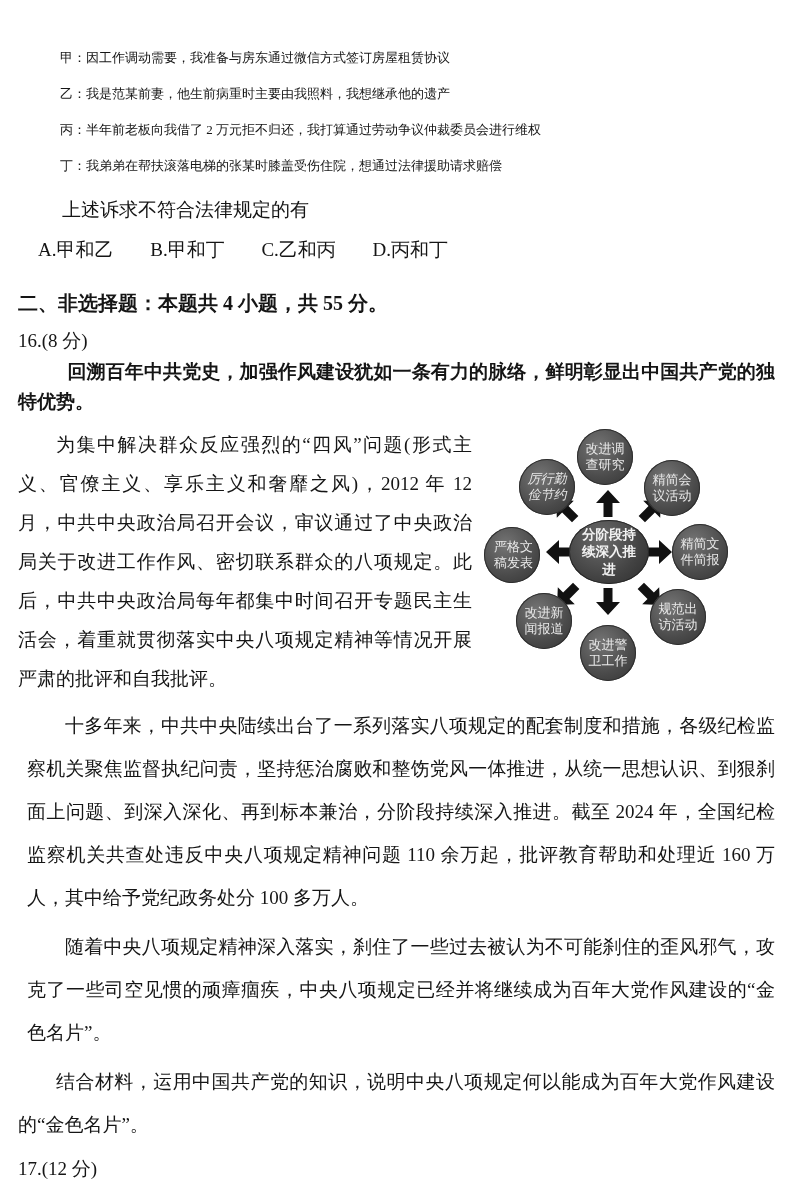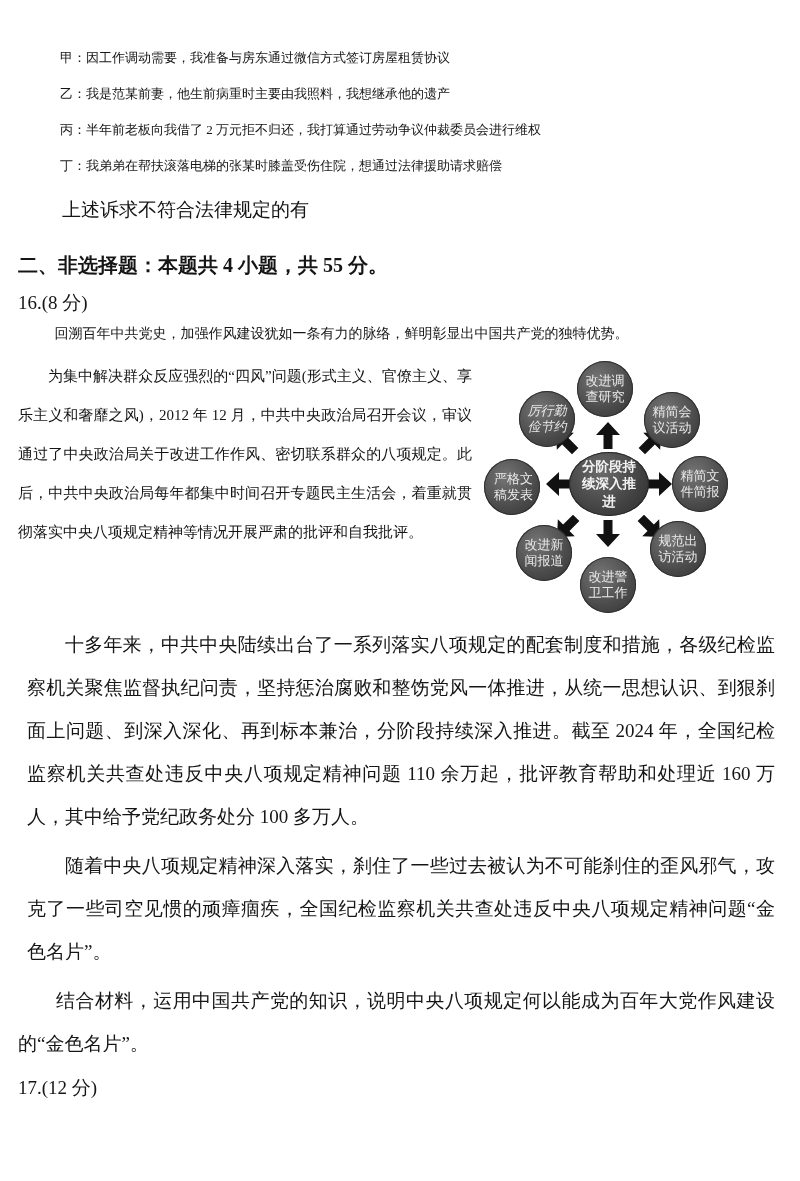--- a/index.html
+++ b/index.html
@@ -12,23 +12,23 @@
   .stmt{font-size:13px;line-height:36px;white-space:nowrap;}
   .stem{font-size:19px;line-height:36px;margin-left:44px;margin-top:8px;}
   .options{font-size:19px;margin-left:20px;margin-top:6px;line-height:32px;}
   .options span{margin-right:32px;}
 
   
   .sec-header{font-size:20px;font-weight:bold;margin-top:22px;line-height:30px;}
   .qnum{font-size:19px;margin-top:9px;line-height:28px;}
 
   
-  .intro{font-size:14px;line-height:30px;text-indent:2.6em;text-align:justify;margin-top:2px;}
+  .intro{font-size:19px;line-height:30px;text-indent:2.6em;text-align:justify;margin-top:2px;font-weight:bold;}
   .q16wrap{margin-top:8px;}
-  .par16a{font-size:15px;line-height:39px;text-indent:2em;text-align:justify;}
+  .par16a{font-size:19px;line-height:39px;text-indent:2em;text-align:justify;}
   .par16{font-size:19px;line-height:43px;text-indent:2em;text-align:justify;clear:both;}
   .par16.gap{margin-top:6px;margin-left:9px;}
   .task{font-size:19px;line-height:43px;text-indent:2em;text-align:justify;margin-top:6px;}
 
   
   .diagram{float:right;width:295px;height:262px;position:relative;margin:2px 0 2px 8px;}
   .diagram svg{position:absolute;left:0;top:0;}
   .dnode{position:absolute;width:56px;height:56px;border-radius:50%;
          background:radial-gradient(circle at 38% 32%,#757575,#4a4a4a 60%,#333);
          color:#e9e9e9;display:flex;align-items:center;justify-content:center;
@@ -53,20 +53,26 @@
 
   <div class="stmts">
     <div class="stmt">甲：因工作调动需要，我准备与房东通过微信方式签订房屋租赁协议</div>
     <div class="stmt">乙：我是范某前妻，他生前病重时主要由我照料，我想继承他的遗产</div>
     <div class="stmt">丙：半年前老板向我借了 2 万元拒不归还，我打算通过劳动争议仲裁委员会进行维权</div>
     <div class="stmt">丁：我弟弟在帮扶滚落电梯的张某时膝盖受伤住院，想通过法律援助请求赔偿</div>
   </div>
 
   <div class="stem">上述诉求不符合法律规定的有</div>
 
+  <div class="options">
+    <span>A.甲和乙</span>
+    <span>B.甲和丁</span>
+    <span>C.乙和丙</span>
+    <span>D.丙和丁</span>
+  </div>
 
   <div class="sec-header">二、非选择题：本题共 4 小题，共 55 分。</div>
 
   <div class="qnum">16.(8 分)</div>
   <div class="intro">回溯百年中共党史，加强作风建设犹如一条有力的脉络，鲜明彰显出中国共产党的独特优势。</div>
 
   <div class="q16wrap">
     <div class="diagram">
       <svg width="295" height="262" viewBox="0 0 295 262">
         <defs>
@@ -106,18 +112,18 @@
           <span class="lbl">厉行勤俭节约</span>
         </div>
       <div class="dcenter">
           <span class="lbl">分阶段持续深入推进</span>
         </div>
     </div>
     <div class="par16a">为集中解决群众反应强烈的“四风”问题(形式主义、官僚主义、享乐主义和奢靡之风)，2012 年 12 月，中共中央政治局召开会议，审议通过了中央政治局关于改进工作作风、密切联系群众的八项规定。此后，中共中央政治局每年都集中时间召开专题民主生活会，着重就贯彻落实中央八项规定精神等情况开展严肃的批评和自我批评。</div>
   </div>
 
   <div class="par16 gap">十多年来，中共中央陆续出台了一系列落实八项规定的配套制度和措施，各级纪检监察机关聚焦监督执纪问责，坚持惩治腐败和整饬党风一体推进，从统一思想认识、到狠刹面上问题、到深入深化、再到标本兼治，分阶段持续深入推进。截至 2024 年，全国纪检监察机关共查处违反中央八项规定精神问题 110 余万起，批评教育帮助和处理近 160 万人，其中给予党纪政务处分 100 多万人。</div>
-  <div class="par16 gap">随着中央八项规定精神深入落实，刹住了一些过去被认为不可能刹住的歪风邪气，攻克了一些司空见惯的顽瘴痼疾，全国纪检监察机关共查处违反中央八项规定精神问题“金色名片”。</div>
+  <div class="par16 gap">随着中央八项规定精神深入落实，刹住了一些过去被认为不可能刹住的歪风邪气，攻克了一些司空见惯的顽瘴痼疾，中央八项规定已经并将继续成为百年大党作风建设的“金色名片”。</div>
   <div class="task">结合材料，运用中国共产党的知识，说明中央八项规定何以能成为百年大党作风建设的“金色名片”。</div>
 
   <div class="qnum">17.(12 分)</div>
 
 </div>
 
 </body></html>

